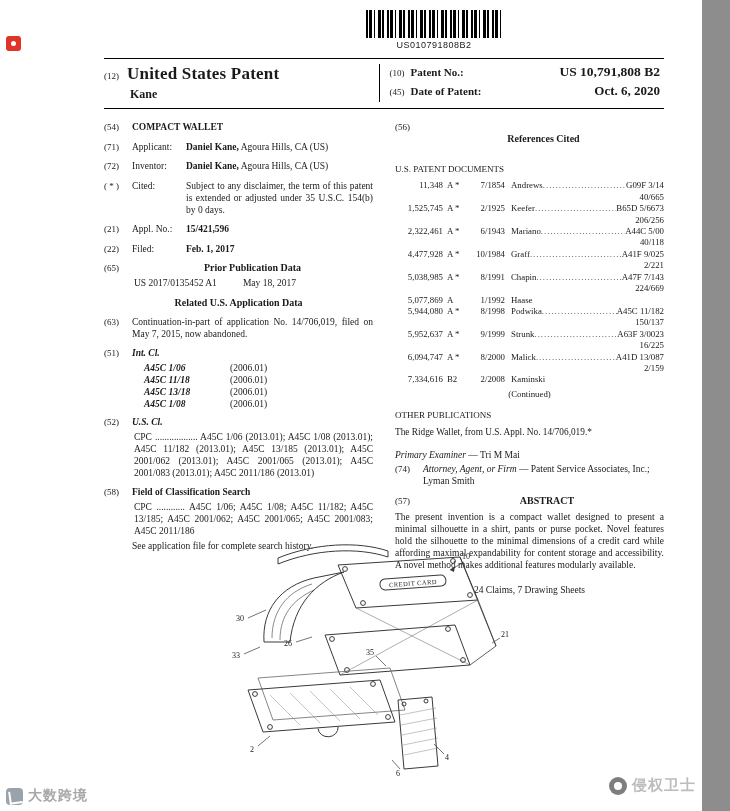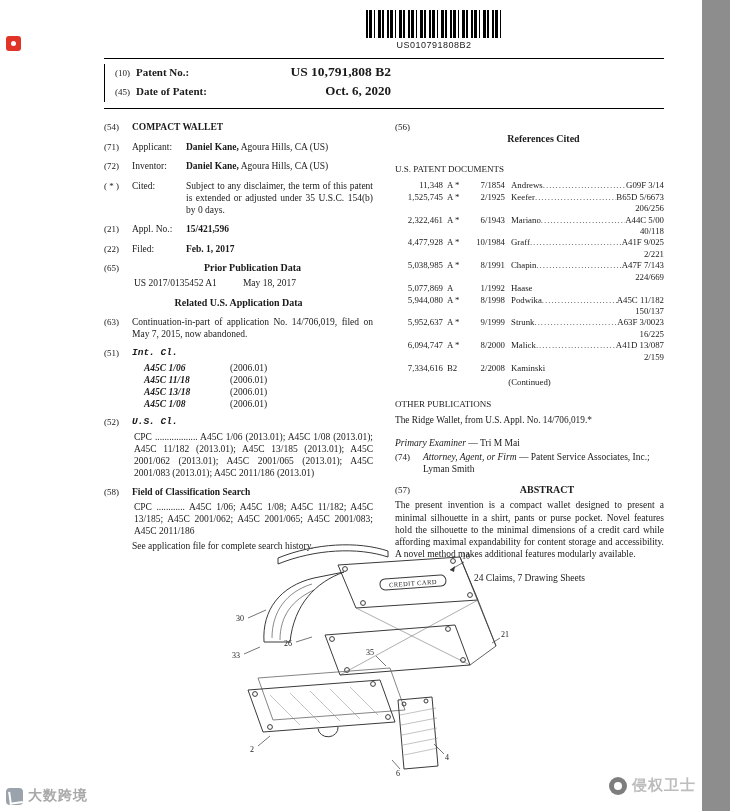--- a/index.html
+++ b/index.html
@@ -29,21 +29,21 @@
   .item{display:flex;margin-bottom:7px;}
   .item .inum{width:28px;flex:none;font-size:9px;padding-top:1px;}
   .item .ibody{flex:1;}
   .frow{display:flex;}
   .flabel{width:54px;flex:none;}
   .fval{flex:1;}
   b.name{font-weight:bold;}
   .bold{font-weight:bold;}
   .just{text-align:justify;}
   .cheading{text-align:center;font-weight:bold;font-size:10px;margin:4px 0 6px;}
-  .subheading{font-weight:bold;font-style:italic;font-family:Liberation Mono, monospace;}
+  .subheading{font-weight:bold;font-style:italic;}
   .pubrow{display:flex;gap:26px;margin:2px 0 8px 30px;}
   .icl-row{display:flex;margin-left:12px;}
   .icl-cls{width:86px;font-weight:bold;font-style:italic;}
   .cpc-block{text-align:justify;padding-left:2px;}
   .refs-table{padding-left:4px;margin-bottom:2px;}
   .ref-row{display:flex;font-size:8.8px;line-height:1.3;align-items:baseline;}
   .r-no{width:44px;text-align:right;flex:none;}
   .r-kind{width:22px;padding-left:4px;flex:none;}
   .r-date{width:36px;text-align:right;padding-right:4px;flex:none;}
   .r-name{margin-left:2px;white-space:nowrap;}
@@ -77,20 +77,27 @@
   <div class="pin">
       <span></span>
     </div>
 
   <div class="barcode"></div>
   <div class="barcode-num">US010791808B2</div>
 
   <div class="sheet">
 
     <div class="header">
+      <div class="hdr-left">
+        <div class="hdr-title-row">
+          <span class="num">(12)</span>
+          <span class="big-title">United States Patent</span>
+        </div>
+        <div class="hdr-surname">Kane</div>
+      </div>
       <div class="hdr-right">
         <div class="hdr-r-row">
           <span class="hdr-grp">
             <span class="num">(10)</span>
             <span class="lbl">Patent No.:</span>
           </span>
           <span class="patent-no">US 10,791,808 B2</span>
         </div>
         <div class="hdr-r-row">
           <span class="hdr-grp">
@@ -214,20 +221,21 @@
 
         <div class="refs-table">
           <div class="ref-row">
               <span class="r-no">11,348</span>
               <span class="r-kind">A *</span>
               <span class="r-date">7/1854</span>
               <span class="r-name">Andrews</span>
               <span class="r-leader"></span>
               <span class="r-cls">G09F 3/14</span>
             </div>
+          <div class="ref-cls2">40/665</div>
           <div class="ref-row">
               <span class="r-no">1,525,745</span>
               <span class="r-kind">A *</span>
               <span class="r-date">2/1925</span>
               <span class="r-name">Keefer</span>
               <span class="r-leader"></span>
               <span class="r-cls">B65D 5/6673</span>
             </div>
           <div class="ref-cls2">206/256</div>
           <div class="ref-row">

